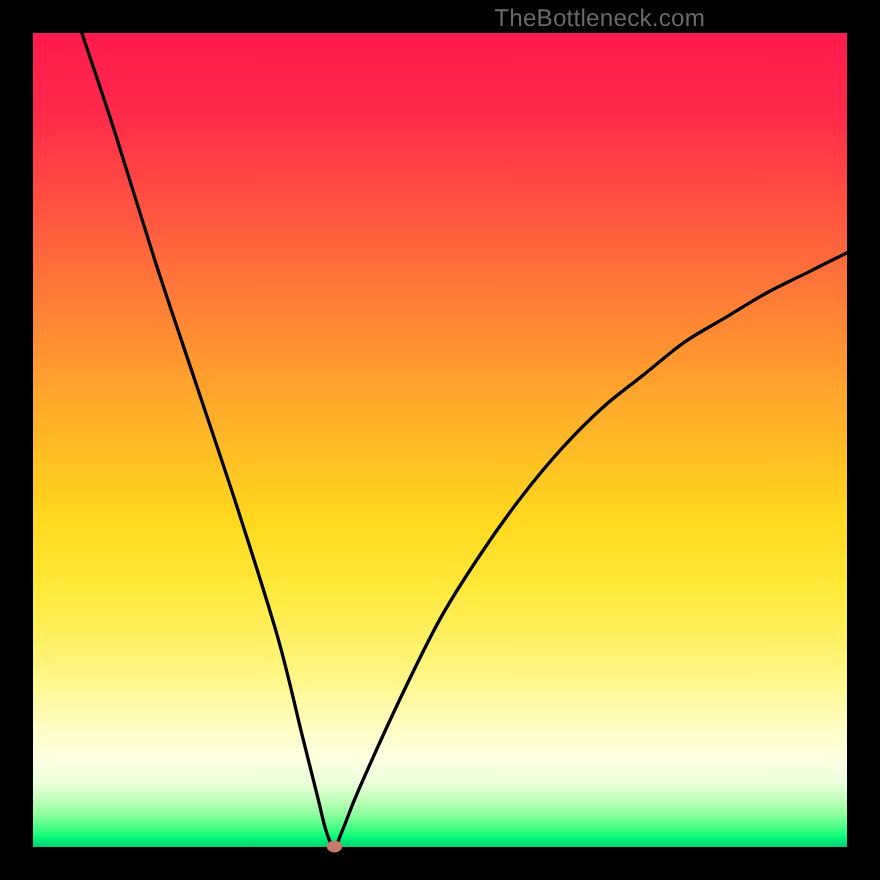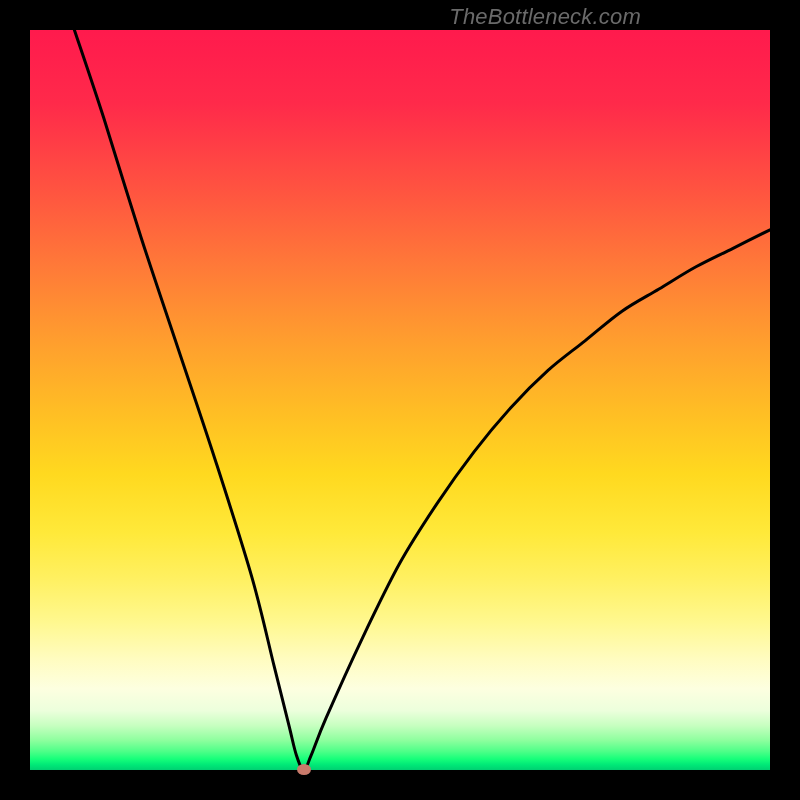--- a/index.html
+++ b/index.html
@@ -9,21 +9,20 @@
     height: 800px;
     background: #000;
     overflow: hidden;
     font-family: Arial, Helvetica, sans-serif;
   }
   .frame {
     position: relative;
     width: 651px;
     height: 800px;
     background: #000;
-    font-style: italic;
   }
   .plot {
     position: absolute;
     left: 30px;
     top: 30px;
     width: 740px;
     height: 740px;
     background: linear-gradient(to bottom,
       #ff1a4d 0%,
       #ff2a4a 10%,

